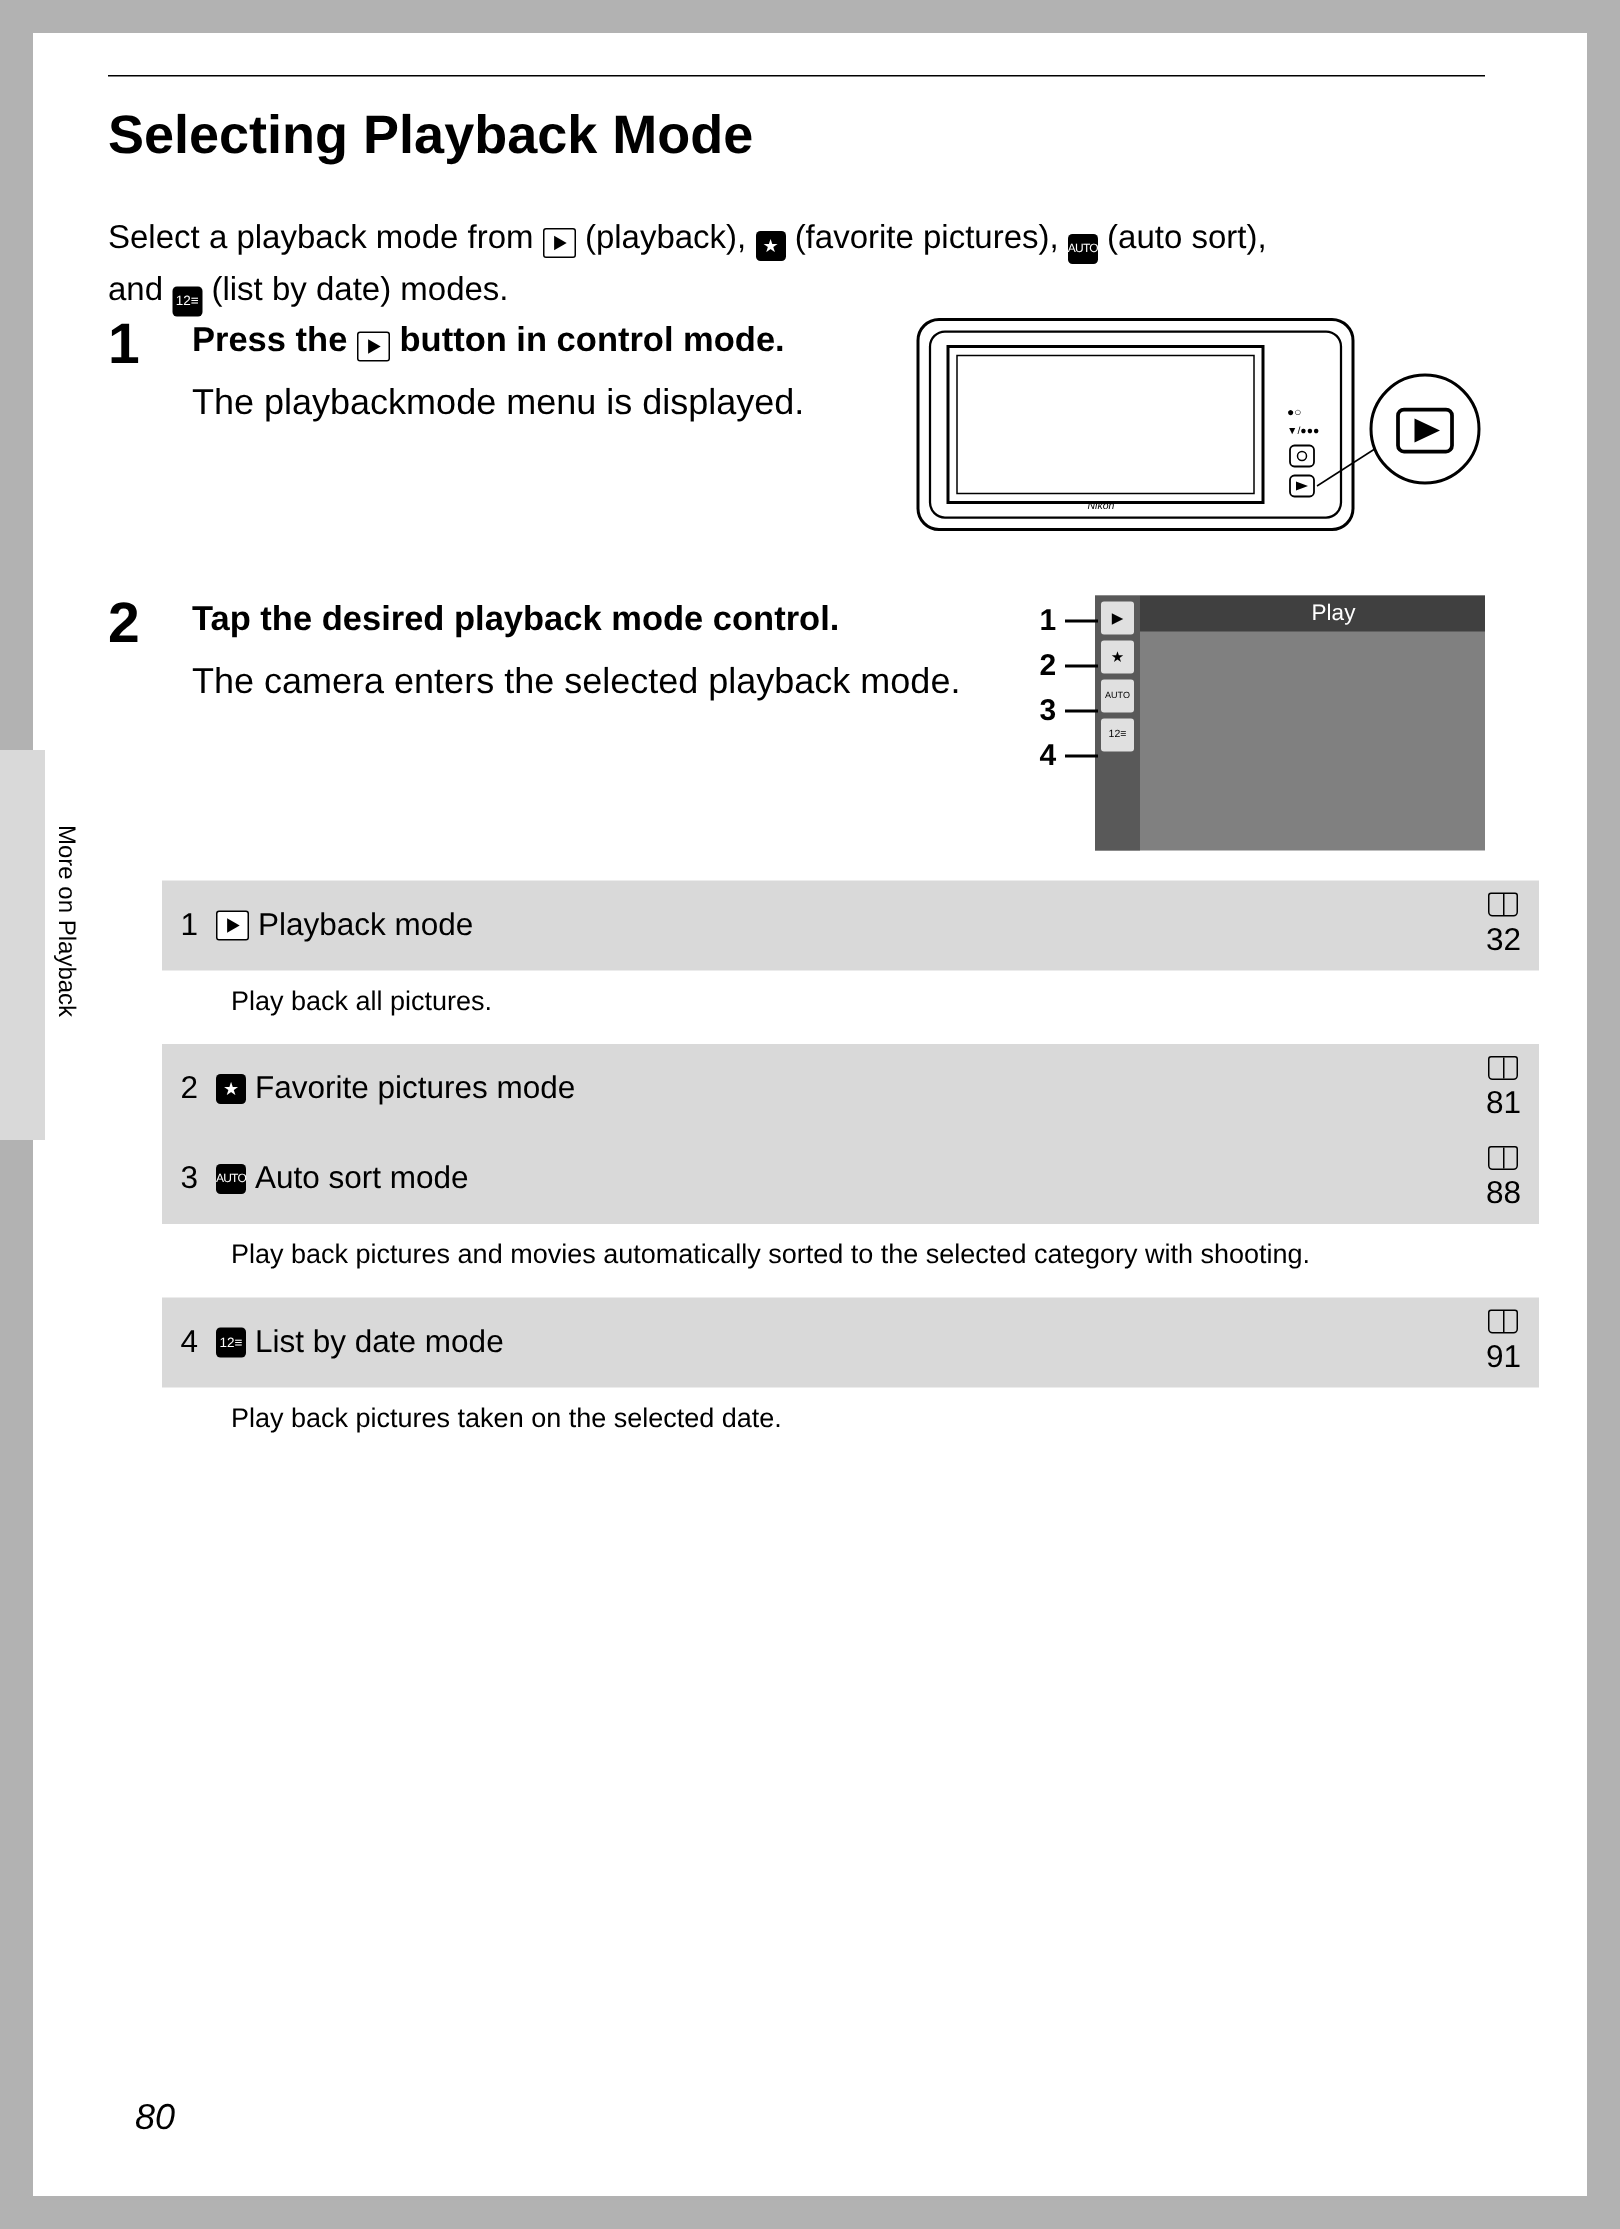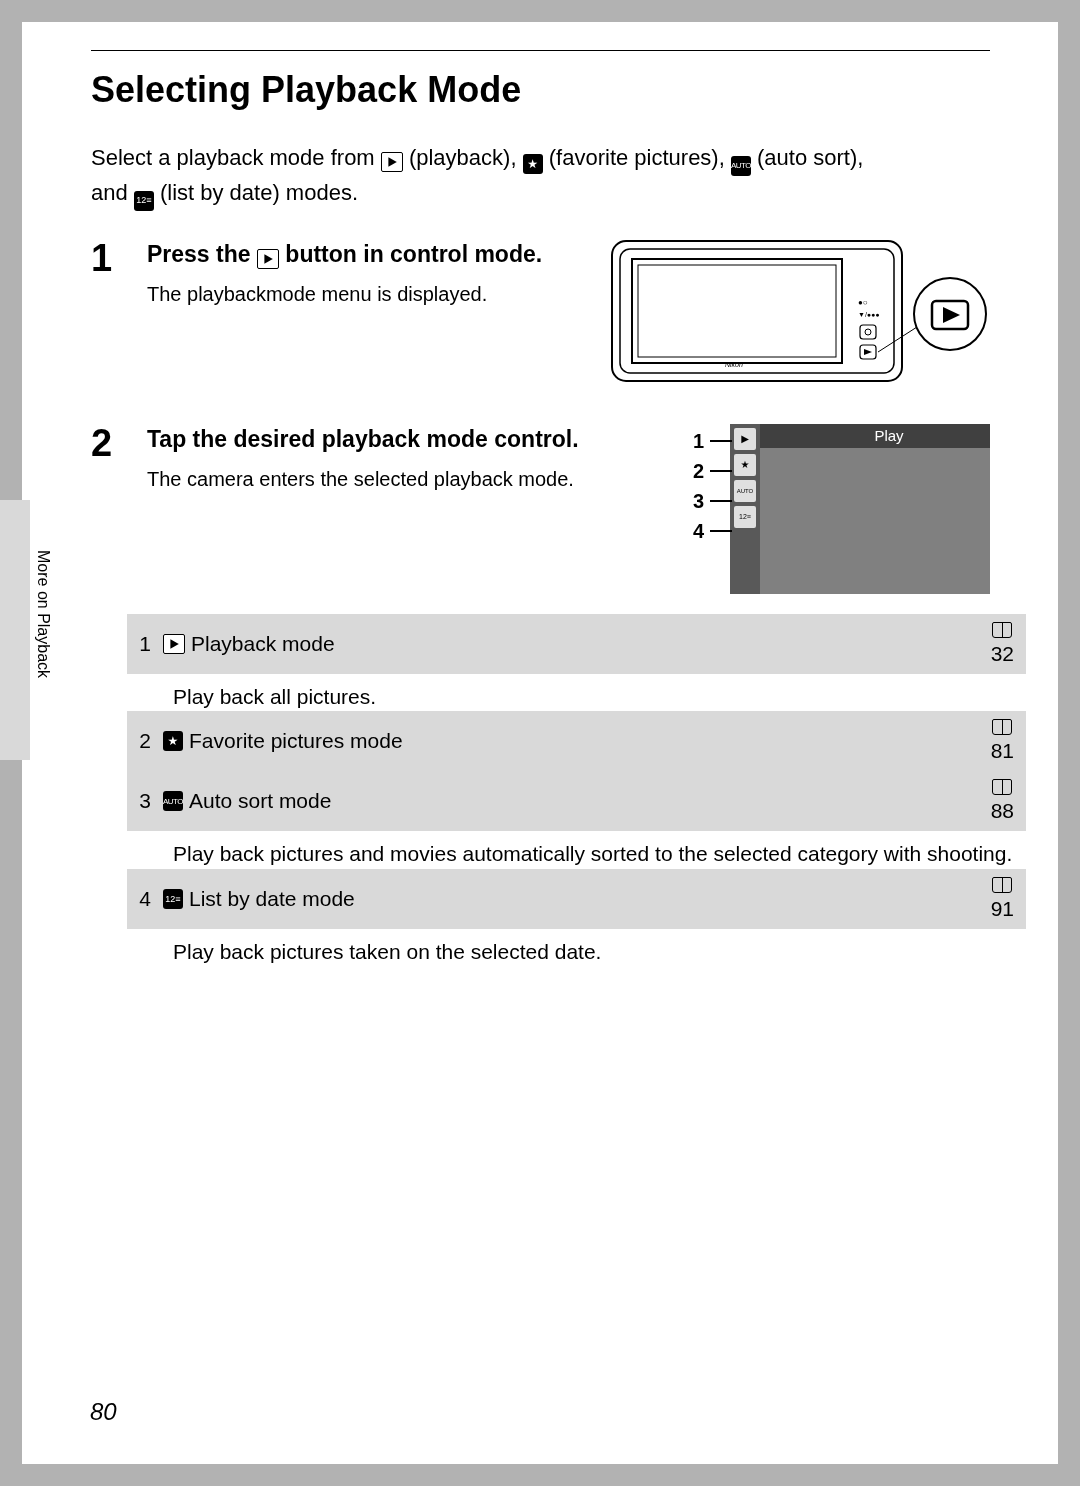--- a/index.html
+++ b/index.html
@@ -18,36 +18,35 @@
     width: 1080px; height: 1486px;
     pointer-events: none;
     background:
       linear-gradient(#b2b2b2,#b2b2b2) top/100% 22px no-repeat,
       linear-gradient(#b2b2b2,#b2b2b2) bottom/100% 22px no-repeat,
       linear-gradient(#b2b2b2,#b2b2b2) left/22px 100% no-repeat,
       linear-gradient(#b2b2b2,#b2b2b2) right/22px 100% no-repeat;
   }
   .content {
     position: absolute;
-    top: 50px; left: 91px; right: 90px;
+    top: 50px; left: 72px; right: 90px;
   }
   hr.top-rule {
     border: none;
     border-top: 1.5px solid #000;
     margin-bottom: 18px;
   }
   h1.title {
     font-size: 36px;
     font-weight: bold;
     margin-bottom: 30px;
   }
   .intro {
     font-size: 22px;
     line-height: 1.5;
-    margin-bottom: 28px;
   }
   .ico {
     display: inline-flex;
     align-items: center;
     justify-content: center;
     width: 22px; height: 20px;
     border: 1.5px solid #000;
     border-radius: 2px;
     font-size: 12px;
     vertical-align: -3px;
@@ -75,21 +74,21 @@
     flex-shrink:0;
   }
   .step-body { flex: 1; }
   .step-title {
     font-size: 23px;
     font-weight: 600;
     line-height: 1.35;
     margin-bottom: 10px;
   }
   .step-desc {
-    font-size: 20px;
+    font-size: 24px;
     line-height: 1.45;
   }
   .step1-container {
     display:flex;
     align-items:flex-start;
     gap: 18px;
     margin-bottom: 30px;
   }
   .step1-container .step-row { flex:1; }
   .camera-box {
@@ -166,22 +165,22 @@
     margin-top: 8px;
   }
   .mt-row-head {
     background: #d9d9d9;
     display:flex;
     padding: 8px 12px 8px 2px;
     align-items:center;
     font-size:21px;
   }
   .mt-row-desc {
-    padding: 8px 10px 0 46px;
-    font-size:21px;
+    padding: 8px 10px 16px 46px;
+    font-size:18px;
     line-height:1.4;
   }
   .mt-num { width:34px; text-align:right; padding-right:12px;}
   .mt-title { flex:1; display:flex; align-items:center; gap:6px;}
   .mt-ref { display:flex; align-items:center; gap:4px;flex-direction:column;}
   .book-ico {
     display:inline-block;
     width:20px;height:16px;
     border:1.5px solid #000;
     border-radius:2px 2px 3px 3px;

